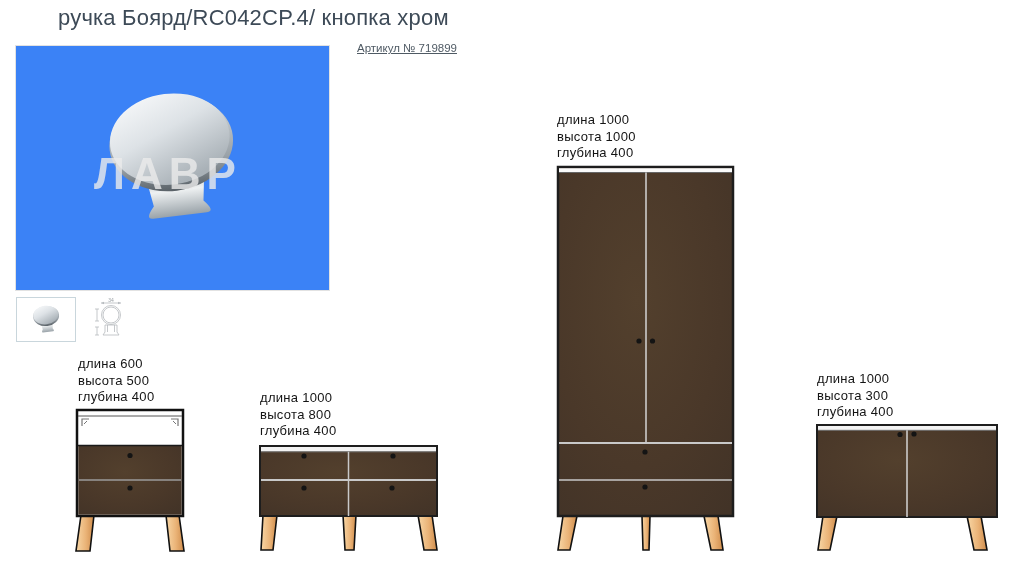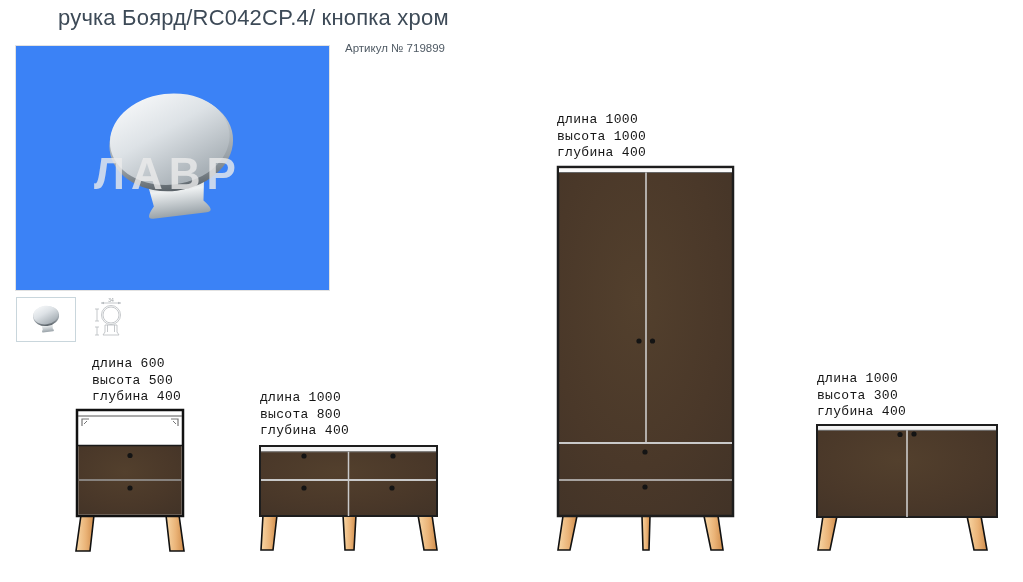--- a/index.html
+++ b/index.html
@@ -5,35 +5,35 @@
   html,body{margin:0;padding:0;}
   body{
     width:1023px;height:582px;position:relative;background:#ffffff;
     font-family:"Liberation Sans", sans-serif;overflow:hidden;
   }
   .abs{position:absolute;}
   .page-title{
     left:18px;top:5px;font-size:22px;color:#3d4a57;letter-spacing:.2px;margin-left:40px;
   }
   .sku{
-    left:345px;top:42px;font-size:11.5px;color:#4f5a64;
+    left:357px;top:42px;font-size:11.5px;color:#4f5a64;text-decoration:underline;
   }
   .main-image-box{
     left:15px;top:45px;width:313px;height:244px;background:#3b82f6;
     border:1px solid #e2e2e2;
   }
   .thumb{
     left:16px;top:297px;width:58px;height:43px;background:#fff;
     border:1px solid #c9d6dc;cursor:pointer;
   }
   .thumb2{
     left:88px;top:296px;width:44px;height:44px;background:#fff;border:1px solid transparent;cursor:pointer;
   }
   .specs{
-    font-family:Liberation Mono, monospace;font-size:13px;line-height:16.5px;
+    font-family:Liberation Sans, sans-serif;font-size:13px;line-height:16.5px;
     color:#141414;letter-spacing:.3px;
   }
   svg{display:block;}
 </style>
 </head>
 <body>
 
 <svg width="0" height="0" style="position:absolute" aria-hidden="true">
   <defs>
     <linearGradient id="gLeg" x1="0" y1="0" x2="1" y2="0">
@@ -101,21 +101,21 @@
       <line x1="6" y1="30" x2="10" y2="30"></line>
       <line x1="6" y1="38" x2="10" y2="38"></line>
       <path d="M16,28 L28,28 L28,35 L30,38 L14,38 L16,35 Z"></path>
       <line x1="18.5" y1="28" x2="18.5" y2="35"></line>
       <line x1="25.5" y1="28" x2="25.5" y2="35"></line>
     </g>
     <text x="22" y="4.5" text-anchor="middle" font-size="5" fill="#9aa0a5" font-family="Liberation Sans, sans-serif">34</text>
   </svg>
 </div>
 
-<div class="abs specs" style="left:92px;top:356px">
+<div class="abs specs" style="left:78px;top:356px">
   <div>длина 600</div>
   <div>высота 500</div>
   <div>глубина 400</div>
 </div>
 <svg class="abs" style="left:63px;top:408px" width="130" height="150" viewBox="0 0 130 150">
   <polygon points="18,107 31,107 27,143 13,143" fill="url(#gLeg)" stroke="#111" stroke-width="1.6"></polygon>
   <polygon points="103,107 116,107 121,143 107,143" fill="url(#gLeg)" stroke="#111" stroke-width="1.6"></polygon>
   <rect x="14" y="2" width="106" height="106" fill="#ffffff" stroke="#111" stroke-width="2.5"></rect>
   <line x1="15" y1="8" x2="119" y2="8" stroke="#555" stroke-width="1"></line>
   <polyline points="19,18 19,11 26,11" fill="none" stroke="#777" stroke-width="1.2"></polyline>

